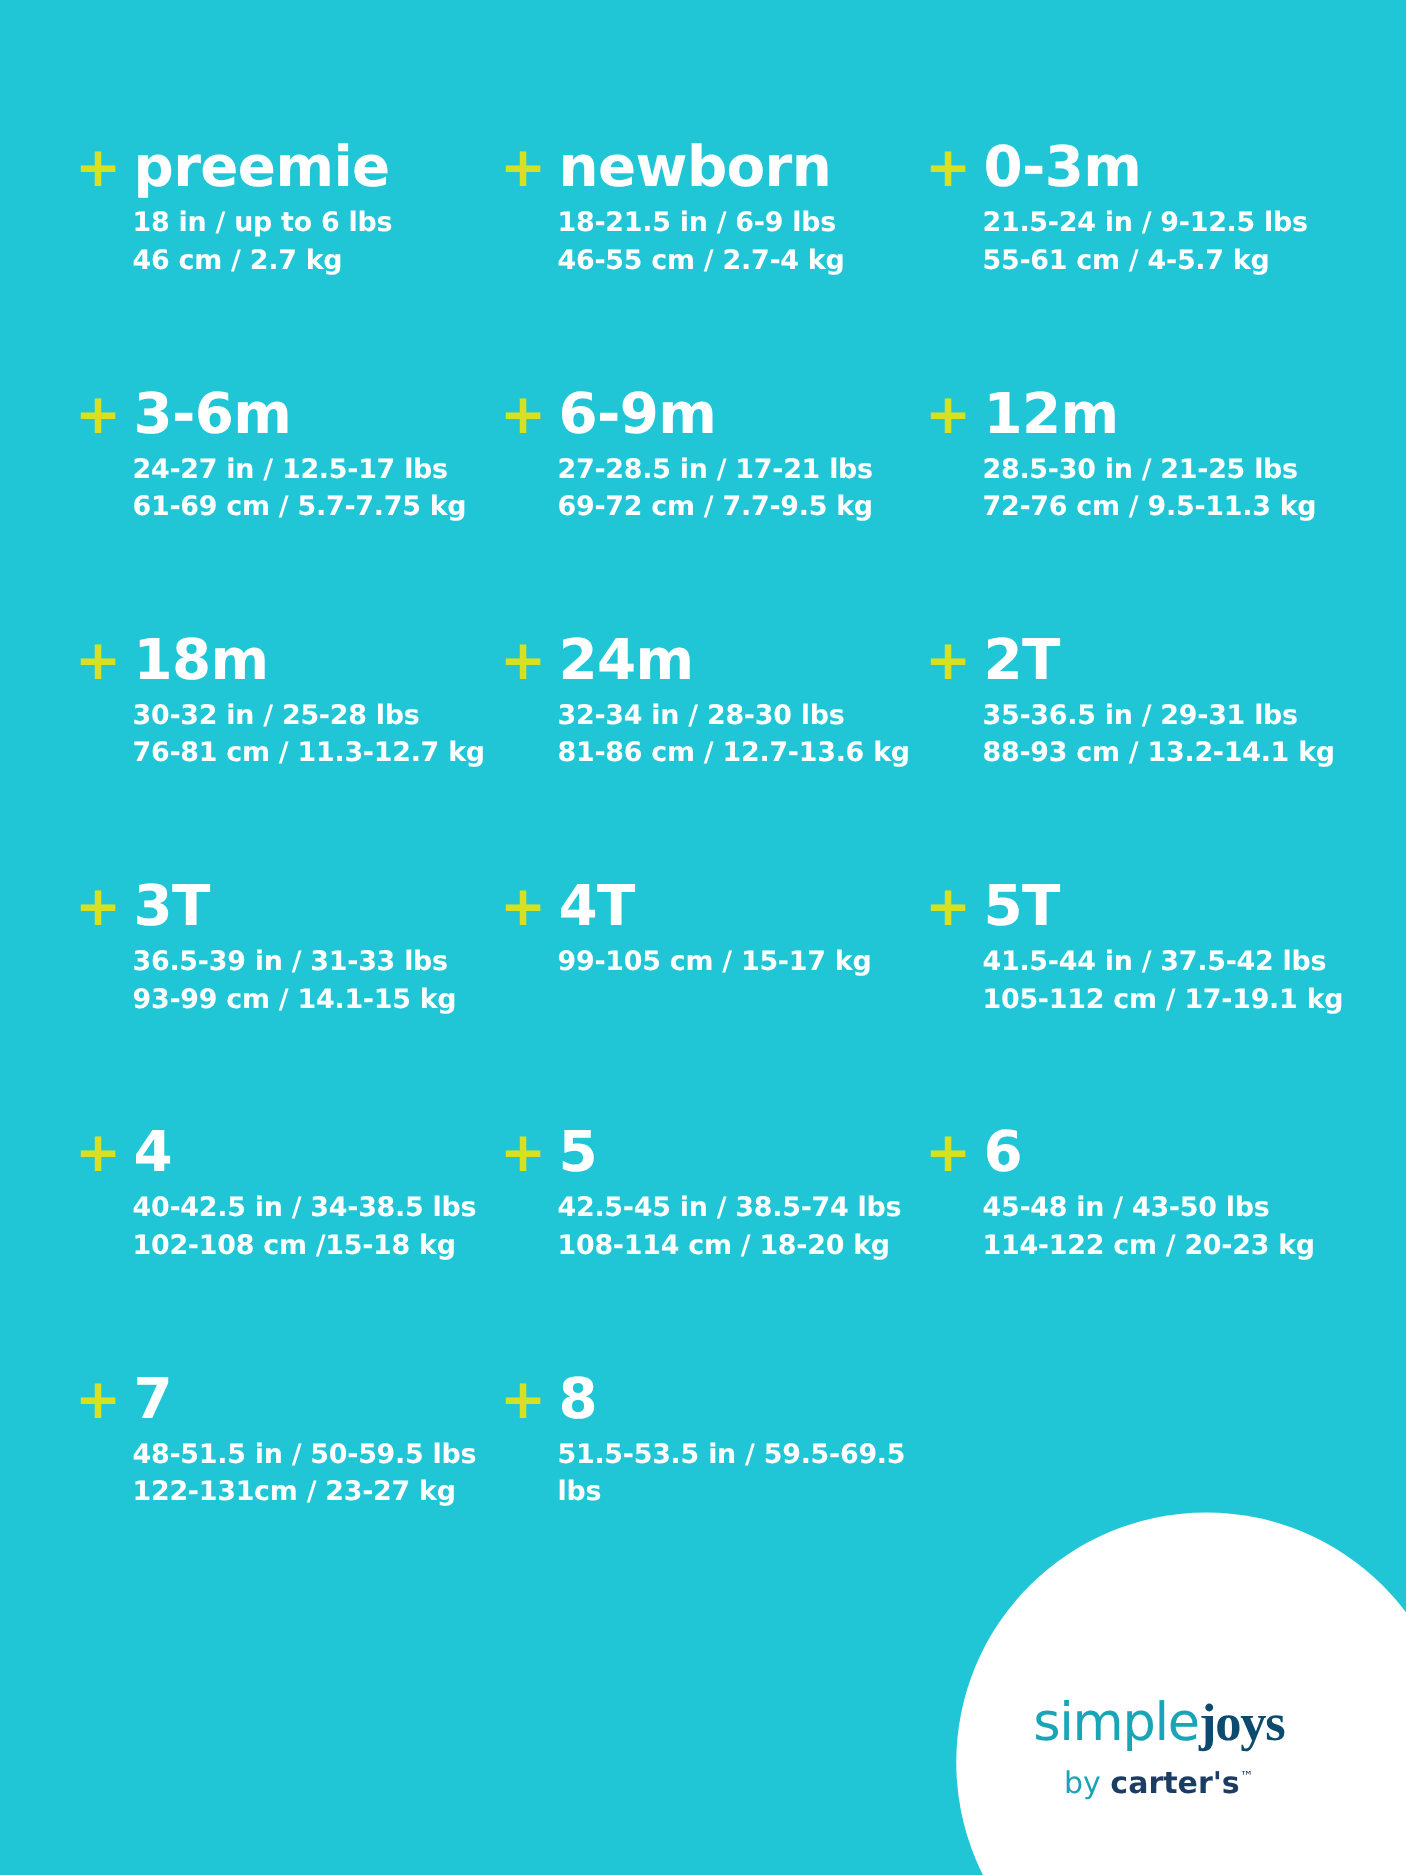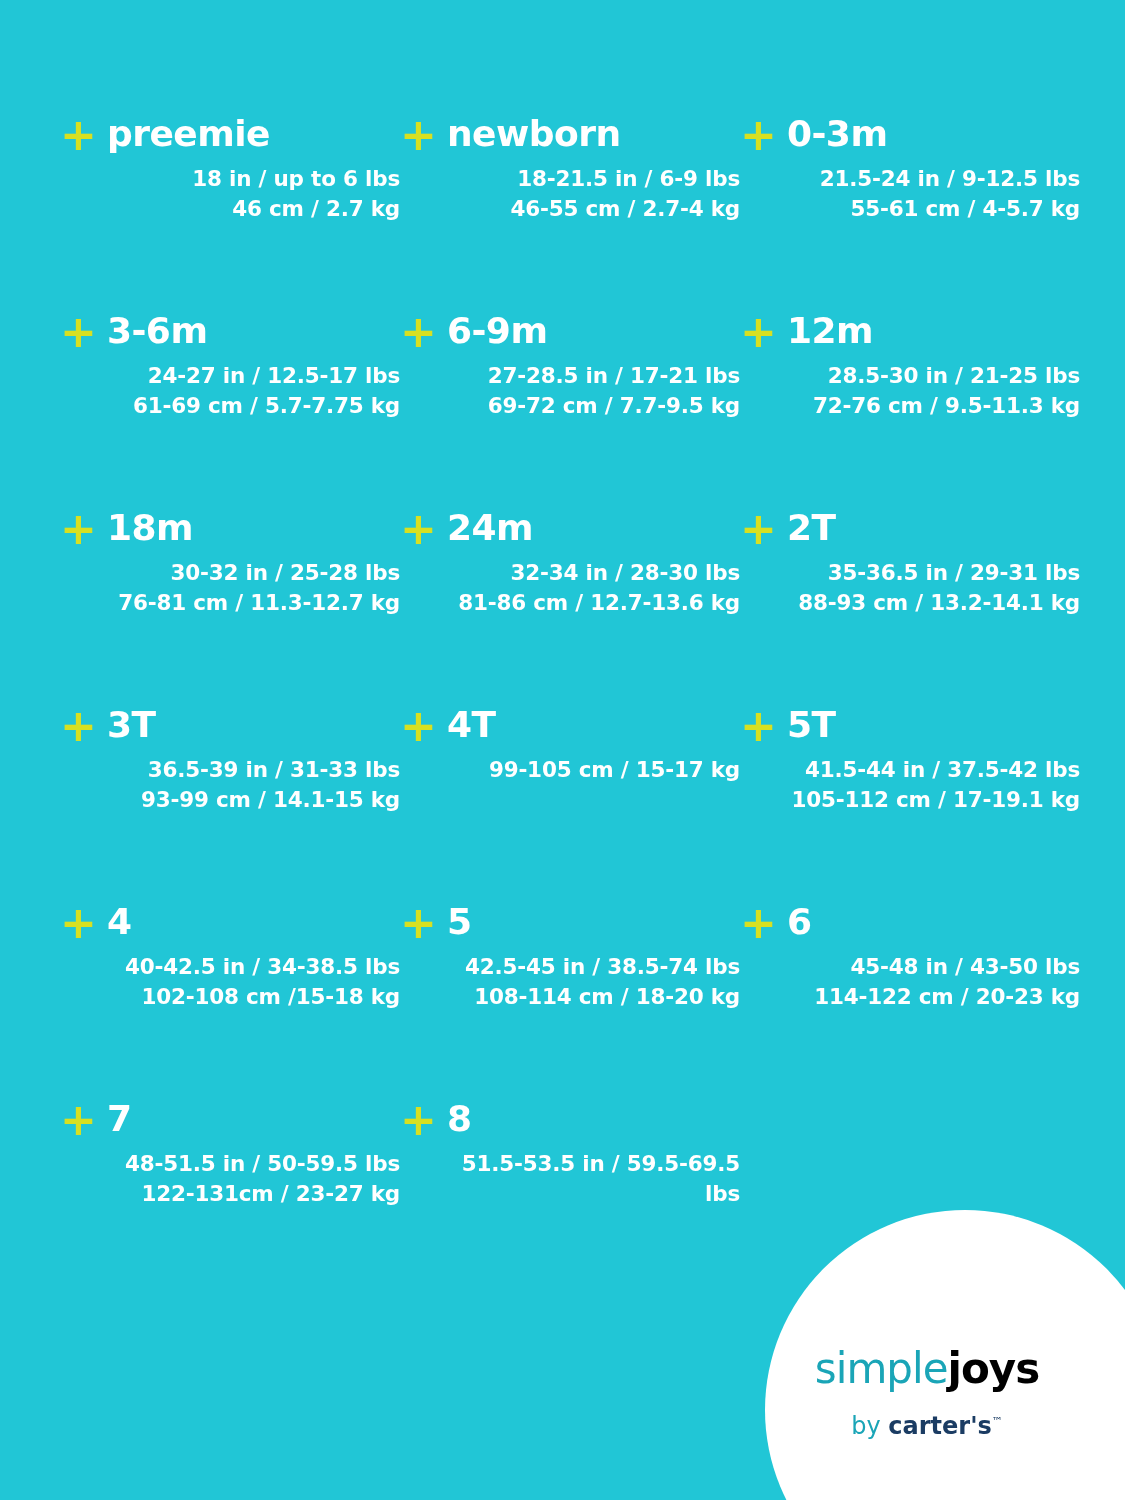--- a/index.html
+++ b/index.html
@@ -43,35 +43,34 @@
     color: #d7e021;
     font-size: 44px;
     line-height: 46px;
     font-weight: bold;
     font-family: "DejaVu Sans", sans-serif;
     display: inline-block;
     margin-top: 2px;
   }
   .size-label {
     color: #ffffff;
-    font-size: 36px;
+    font-size: 45px;
     line-height: 48px;
     font-weight: bold;
     letter-spacing: -0.5px;
     font-family: "DejaVu Sans", sans-serif;
   }
   .measure {
     color: #ffffff;
     font-size: 21.5px;
     line-height: 30px;
     font-weight: bold;
     margin-left: 46px;
     font-family: "DejaVu Sans", sans-serif;
     letter-spacing: -0.2px;
-    text-align: right;
   }
   .footer-title {
     position: absolute;
     left: 62px;
     bottom: 62px;
     color: #ffffff;
     font-family: "DejaVu Sans", sans-serif;
   }
   .footer-title .line1 {
     font-size: 35px;
@@ -106,25 +105,26 @@
     font-size: 42px;
     line-height: 46px;
     letter-spacing: -1px;
     white-space: nowrap;
   }
   .logo-simple {
     color: #1aa5b7;
     font-weight: normal;
   }
   .logo-joys {
-    color: #000000;
-    font-weight: bold;
+    color: #0c4a6e;
+    font-weight: bold;
+    font-family: Liberation Serif, serif;
   }
   .logo-by {
-    margin-top: 16px;
+    margin-top: 6px;
     font-family: "DejaVu Sans", sans-serif;
     font-size: 24px;
     line-height: 28px;
     color: #1b3c63;
     white-space: nowrap;
   }
   .logo-by .by {
     font-weight: normal;
     color: #1aa5b7;
   }

